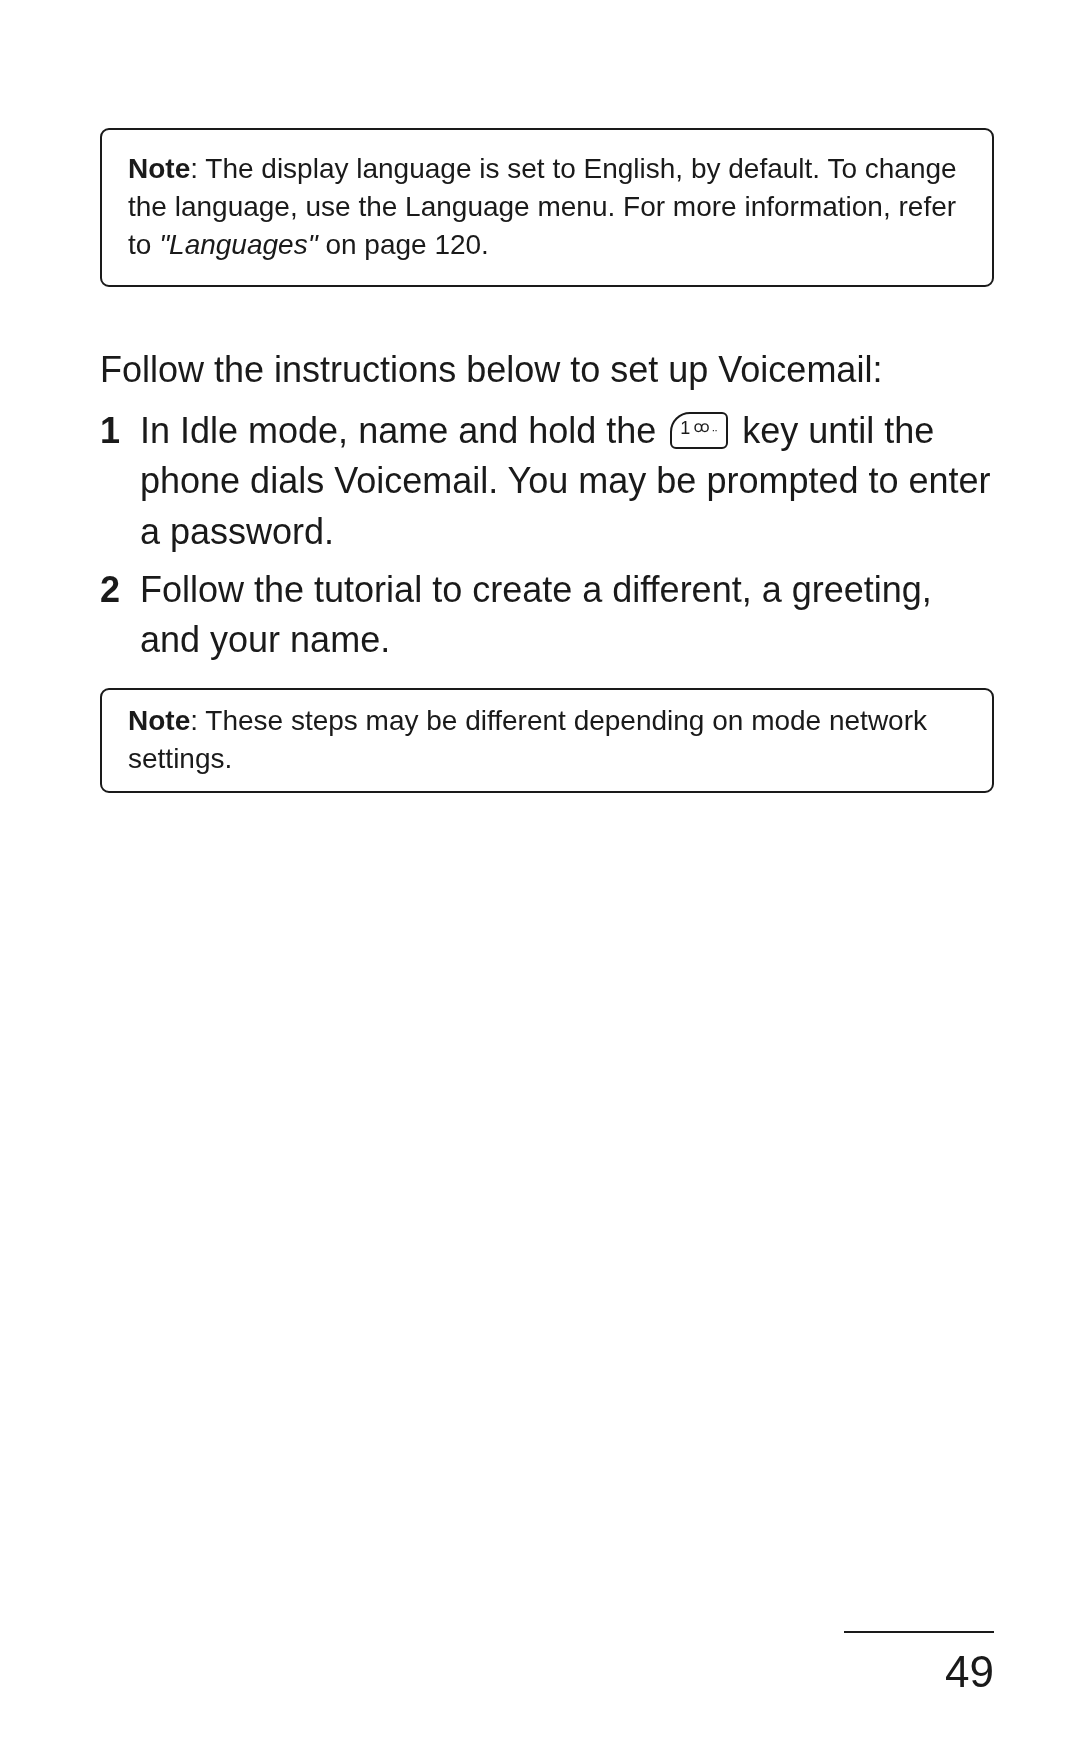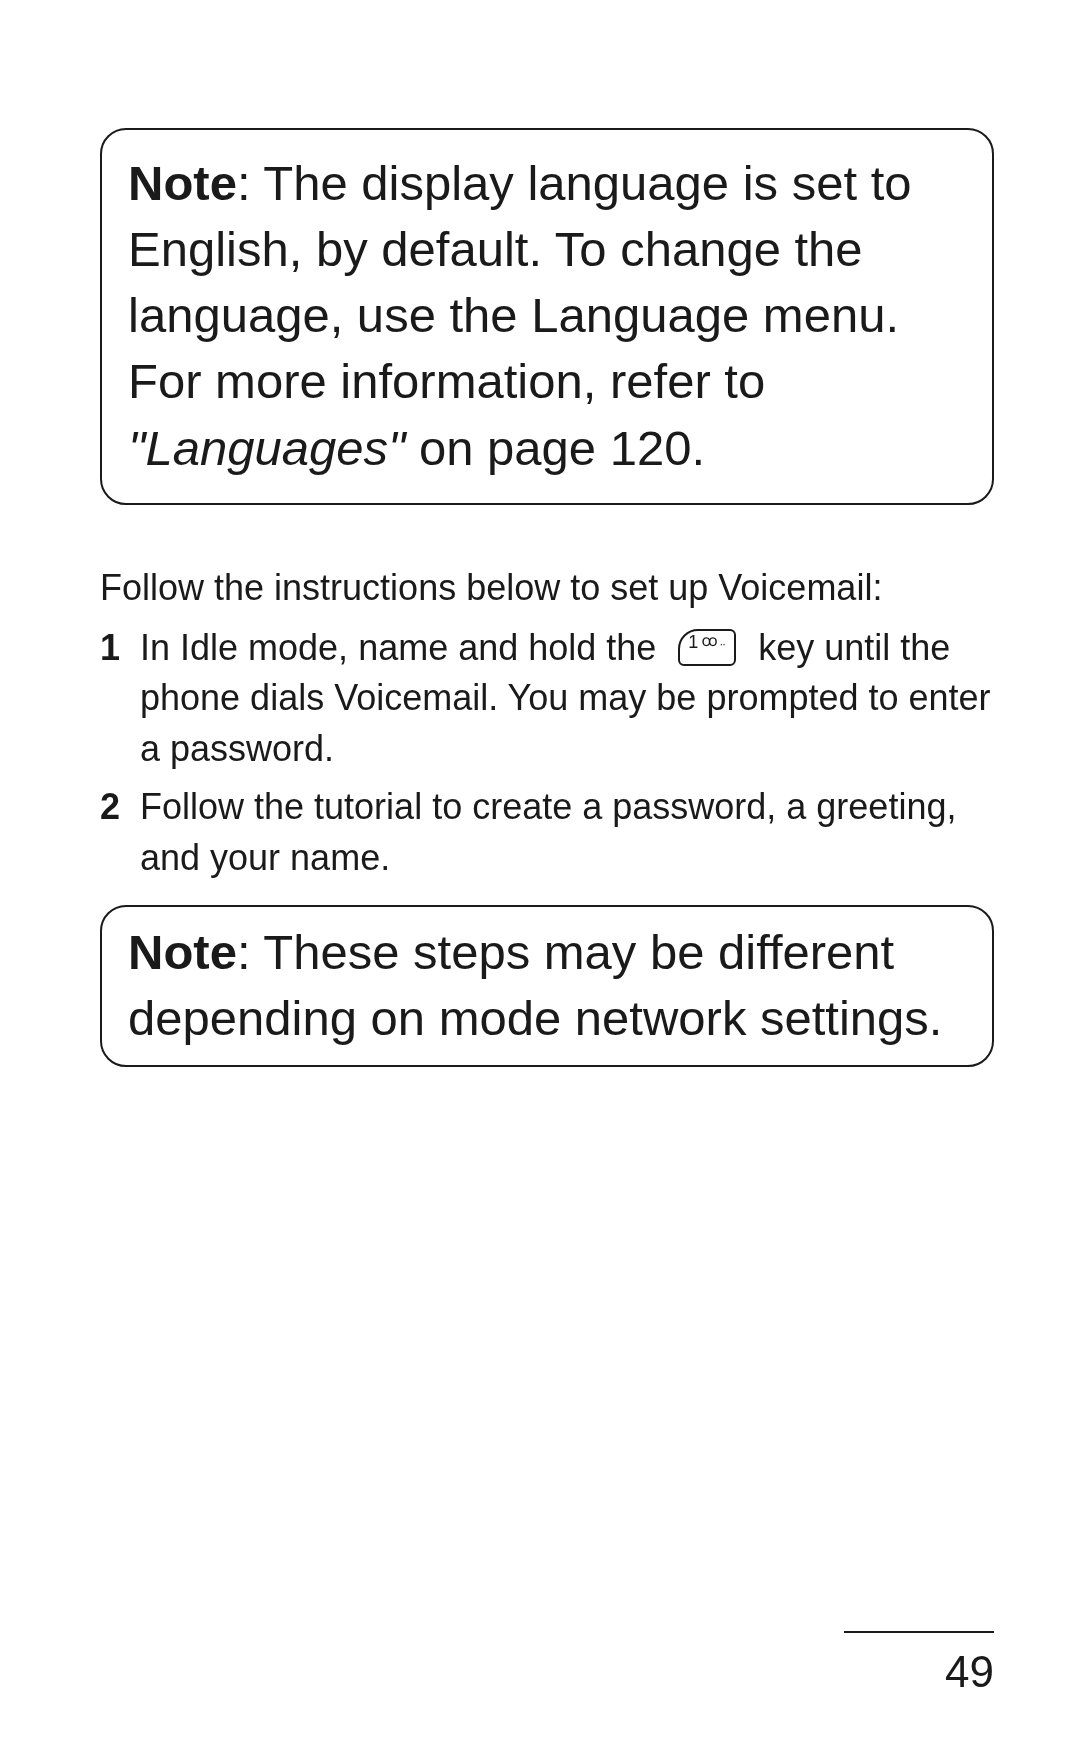--- a/index.html
+++ b/index.html
@@ -13,23 +13,23 @@
   }
   .page {
     box-sizing: border-box;
     width: 1080px;
     height: 1761px;
     padding: 128px 86px 70px 100px;
     position: relative;
   }
   .note-box {
     border: 2px solid #1a1a1a;
-    border-radius: 26px;
+    border-radius: 9px;
     padding: 20px 26px 22px 26px;
-    font-size: 49px;
+    font-size: 28px;
     line-height: 1.35;
     margin-bottom: 58px;
   }
   .note-box .note-label {
     font-weight: 700;
   }
   .note-box .italic {
     font-style: italic;
   }
   .note-box.second {
@@ -66,23 +66,23 @@
   }
   .key-icon {
     display: inline-block;
     vertical-align: middle;
     border: 2px solid #1a1a1a;
     border-top-left-radius: 20px;
     border-top-right-radius: 6px;
     border-bottom-left-radius: 6px;
     border-bottom-right-radius: 6px;
     padding: 0px 8px 3px 8px;
-    margin: 0 12px;
+    margin: 0 4px;
     font-size: 22px;
-    line-height: 24px;
+    line-height: 30px;
     height: 30px;
     position: relative;
     top: -3px;
     letter-spacing: 1px;
     text-align: center;
   }
   .key-icon .k1 { font-size: 18px; position: relative; top: -2px; }
   .key-icon .k2 { font-size: 16px; position: relative; top: -4px; padding-left:2px;}
   .key-icon .k3 { font-size: 14px; position: relative; top: 4px; padding-left:2px;}
   .page-number-wrap {
@@ -118,21 +118,21 @@
     <div class="step">
       <div class="num">1</div>
       <div class="body">
         <span>In Idle mode, name and hold the </span><span class="key-icon"><span class="k1">1</span><span class="k2">ꝏ</span><span class="k3">¨</span></span><span> key until the phone dials Voicemail. You may be prompted to enter a password.</span>
       </div>
     </div>
 
     <div class="step">
       <div class="num">2</div>
       <div class="body">
-        <span>Follow the tutorial to create a password, a greeting, and your name.</span>
+        <span>Follow the tutorial to create a different, a greeting, and your name.</span>
       </div>
     </div>
 
   </div>
 
   <div class="note-box second">
     <span class="note-label">Note</span><span>: These steps may be different depending on mode network settings.</span>
   </div>
 
   <div class="page-number-wrap">

